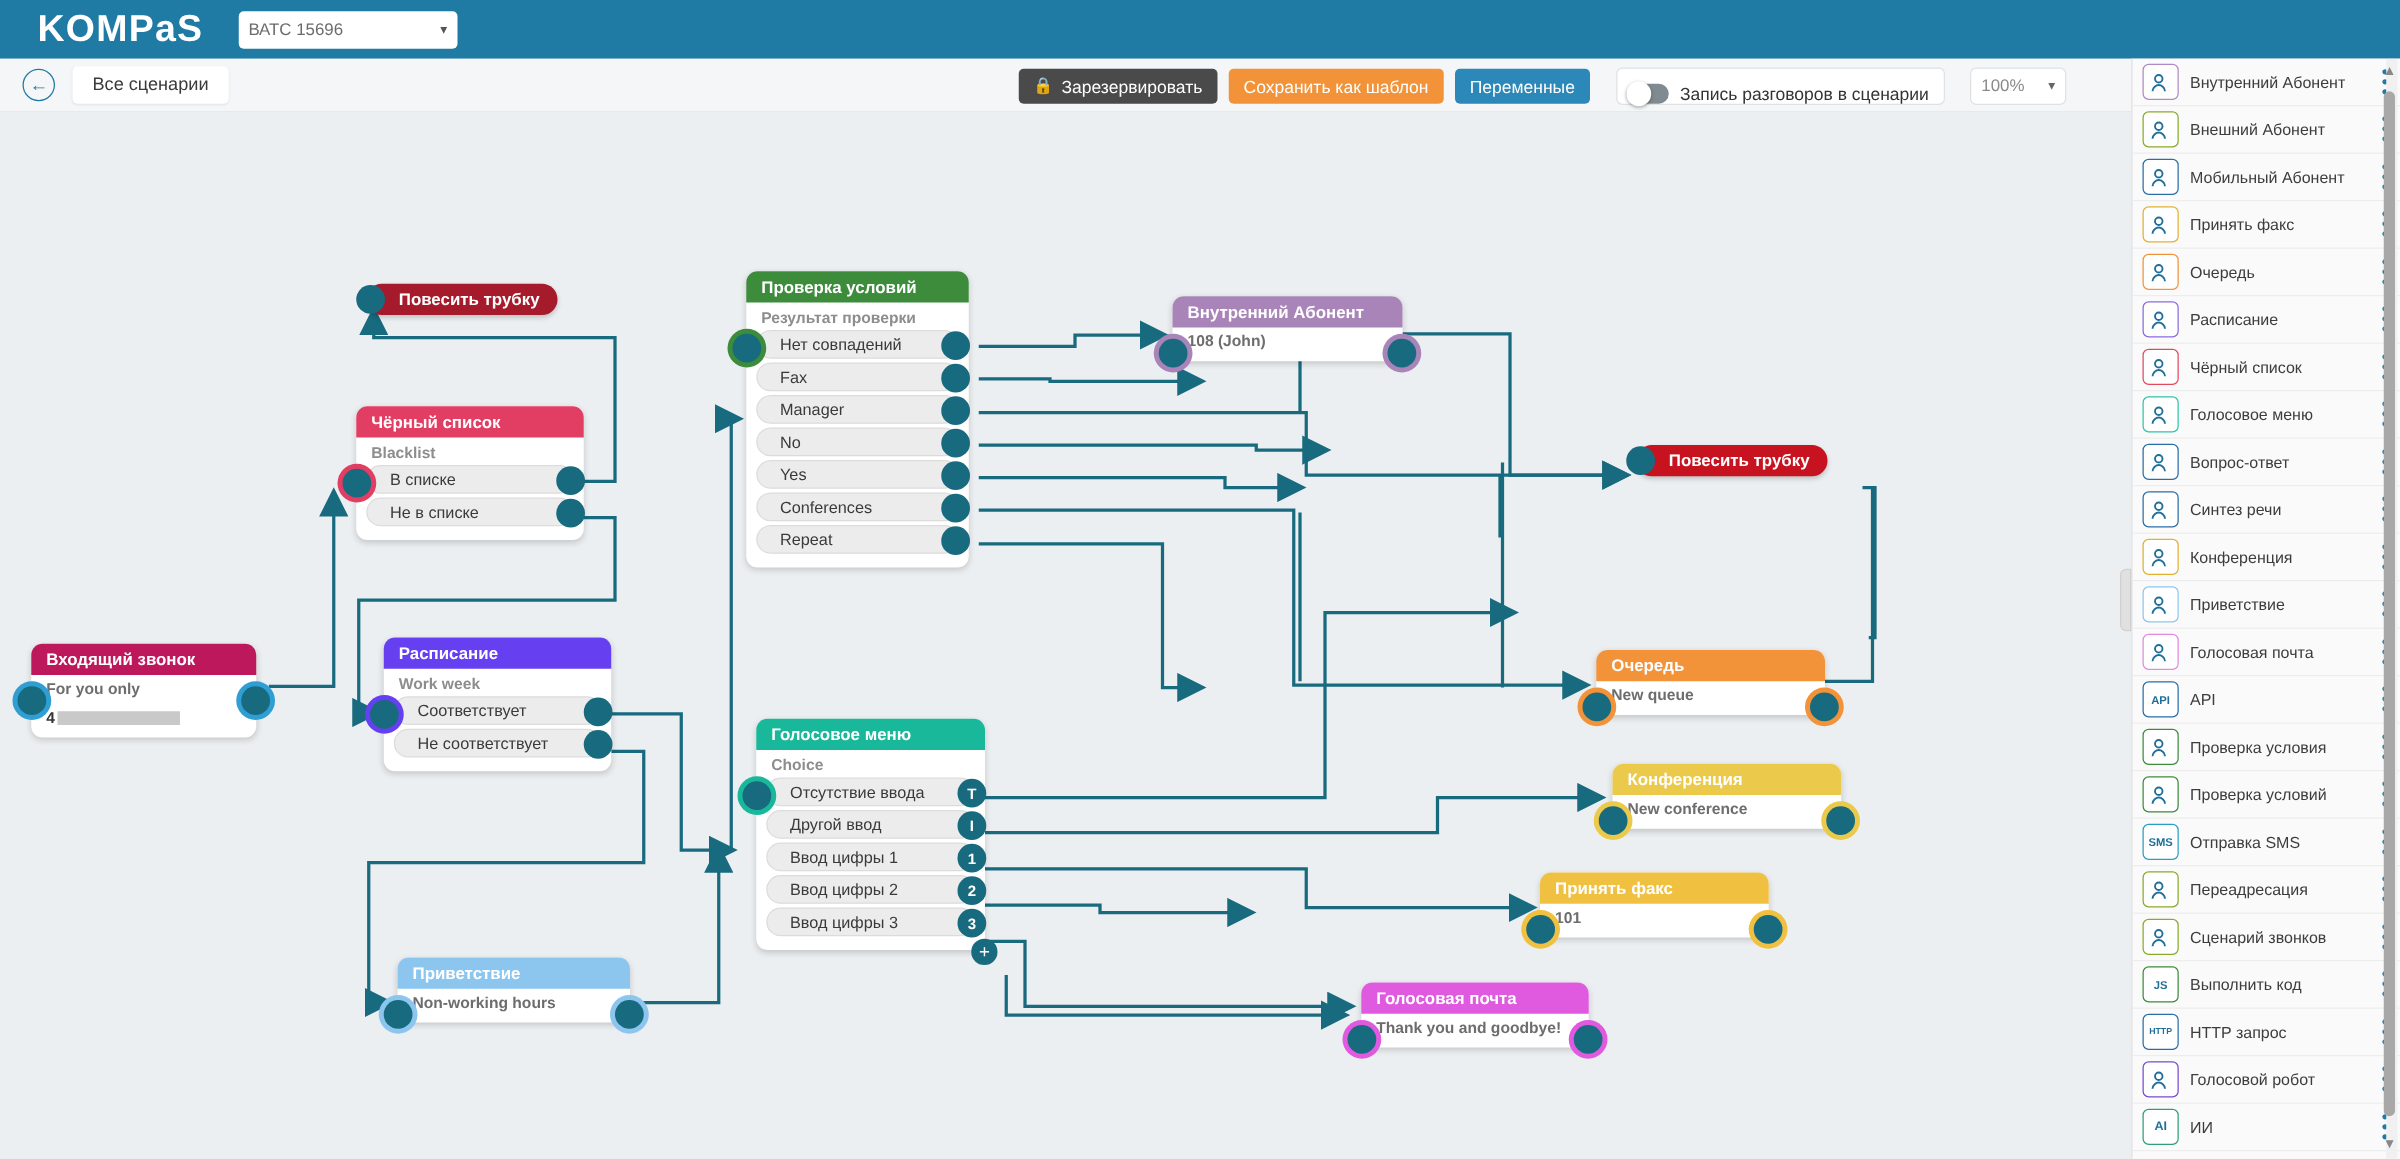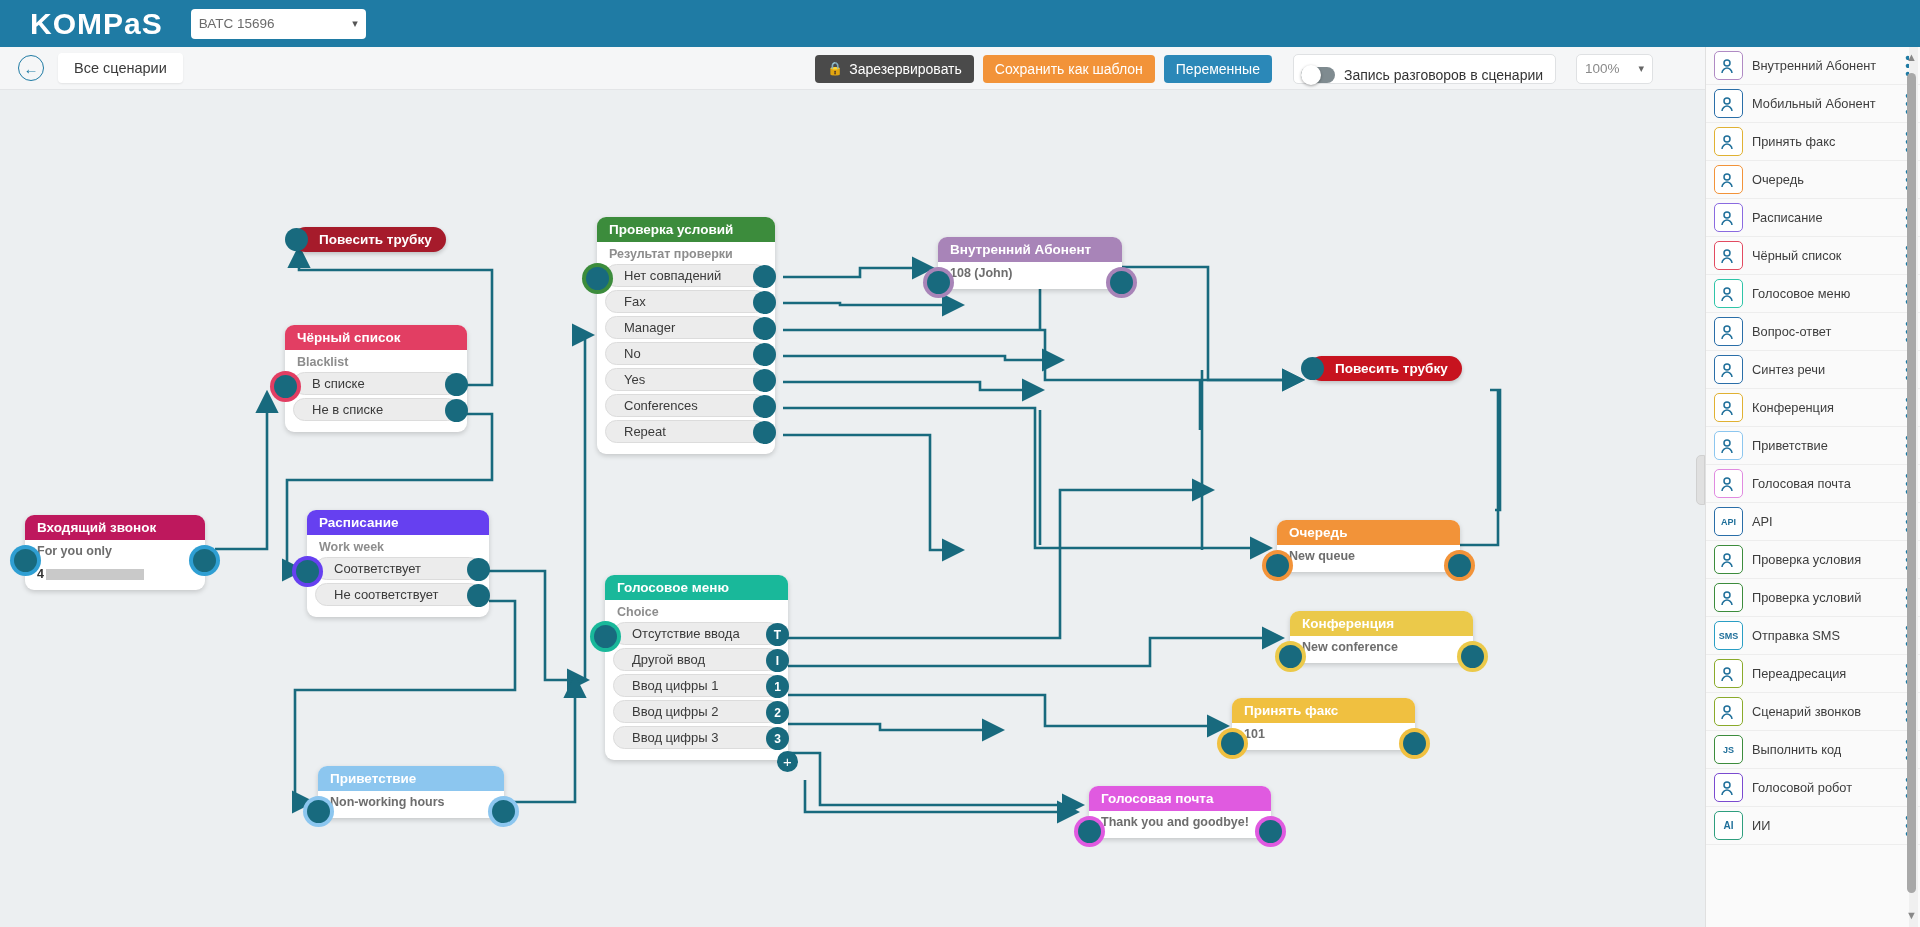--- a/index.html
+++ b/index.html
@@ -372,20 +372,34 @@
           </svg>
         </div>
         <div class="ptext">Внутренний Абонент</div>
         <div class="pdots">
           <b>•</b>
           <b>•</b>
           <b>•</b>
         </div>
       </div>
       <div class="pitem">
+        <div class="picon" style="border-color: rgb(138, 170, 42);">
+          <svg width="18" height="18" viewBox="0 0 18 18" fill="none" stroke="#1f6f9a" stroke-width="1.5">
+            <circle cx="7" cy="6" r="3"></circle>
+            <path d="M2 16c0-3 3-5 5-5s5 2 5 5"></path>
+          </svg>
+        </div>
+        <div class="ptext">Внешний Абонент</div>
+        <div class="pdots">
+          <b>•</b>
+          <b>•</b>
+          <b>•</b>
+        </div>
+      </div>
+      <div class="pitem">
         <div class="picon" style="border-color: rgb(42, 110, 168);">
           <svg width="18" height="18" viewBox="0 0 18 18" fill="none" stroke="#1f6f9a" stroke-width="1.5">
             <circle cx="7" cy="6" r="3"></circle>
             <path d="M2 16c0-3 3-5 5-5s5 2 5 5"></path>
           </svg>
         </div>
         <div class="ptext">Мобильный Абонент</div>
         <div class="pdots">
           <b>•</b>
           <b>•</b>
@@ -602,20 +616,29 @@
         <div class="ptext">Сценарий звонков</div>
         <div class="pdots">
           <b>•</b>
           <b>•</b>
           <b>•</b>
         </div>
       </div>
       <div class="pitem">
         <div class="picon" style="border-color: rgb(60, 140, 60); font-size: 9px;">JS</div>
         <div class="ptext">Выполнить код</div>
+        <div class="pdots">
+          <b>•</b>
+          <b>•</b>
+          <b>•</b>
+        </div>
+      </div>
+      <div class="pitem">
+        <div class="picon" style="border-color: rgb(42, 110, 168); font-size: 7px;">HTTP</div>
+        <div class="ptext">HTTP запрос</div>
         <div class="pdots">
           <b>•</b>
           <b>•</b>
           <b>•</b>
         </div>
       </div>
       <div class="pitem">
         <div class="picon" style="border-color: rgb(122, 74, 208);">
           <svg width="18" height="18" viewBox="0 0 18 18" fill="none" stroke="#1f6f9a" stroke-width="1.5">
             <circle cx="7" cy="6" r="3"></circle>

